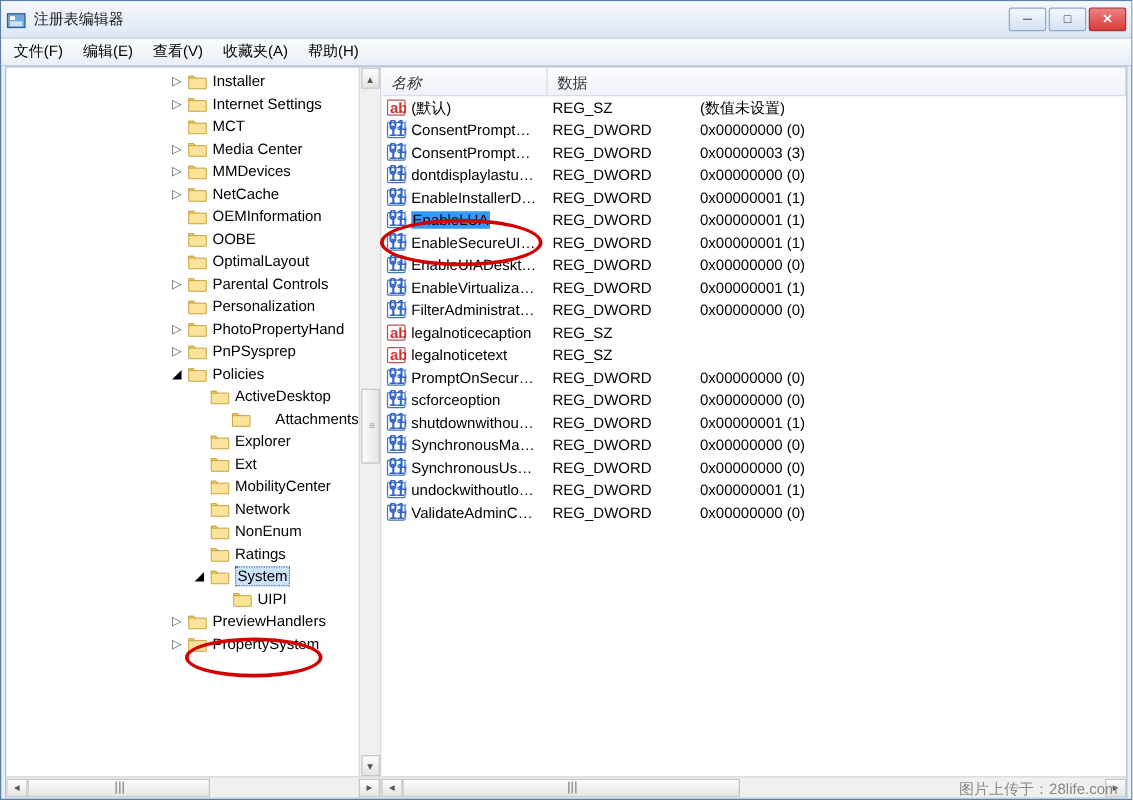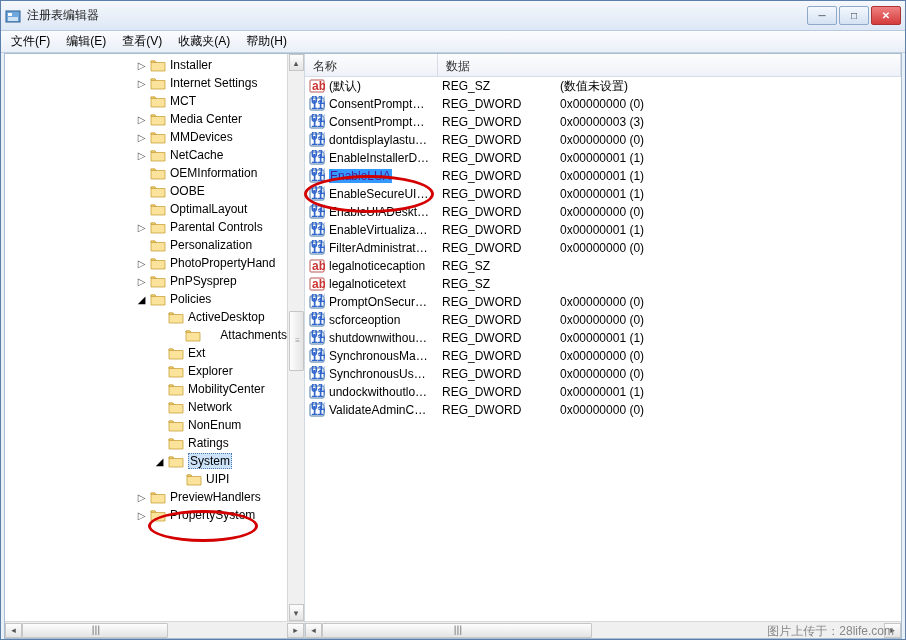--- a/index.html
+++ b/index.html
@@ -22,29 +22,29 @@
 .tw { width: 13px; height: 13px; display: inline-flex; align-items: center; justify-content: center; margin-right: 2px; }
 .tw-glyph { font-size: 10px; color: #595959; }
 .folder-ico { width: 16px; height: 14px; margin-right: 4px; display: inline-flex; }
 .folder-ico svg { width: 16px; height: 14px; }
 .node-label { color: #000; }
 .node-label.sel { background: #cde3fa; border: 1px dotted #4b7bb5; padding: 0 1px; }
 .guide-col { width: 18px; display: inline-block; height: 18px; position: relative; }
 .list-pane { flex: 1; overflow: hidden; position: relative; }
 .list-header { display: flex; height: 23px; background: linear-gradient(#fdfdfe, #eef2f8); border-bottom: 1px solid #d6dde8; }
 .col-h { padding: 4px 8px 0 8px; border-right: 1px solid #d6dde8; color: #333; }
-.col-name { width: 133px; } .col-type { width: 118px; } .col-data { flex: 1; }
+.col-name { width: 133px; font-style: italic; } .col-type { width: 118px; } .col-data { flex: 1; }
 .list-body { position: absolute; top: 23px; left: 0; right: 0; bottom: 17px; overflow: hidden; }
 .list-row { display: flex; align-items: center; height: 18px; }
 .cell { padding: 0 8px 0 4px; white-space: nowrap; overflow: hidden; text-overflow: ellipsis; }
 .cell-name { width: 133px; display: flex; align-items: center; }
 .cell-type { width: 118px; } .cell-data { flex: 1; }
 .val-ico { width: 16px; height: 16px; margin-right: 4px; flex-shrink: 0; display: inline-flex; }
 .val-ico svg { width: 16px; height: 16px; }
-.row-sel .name-text { background: #3399ff; color: #4c1d95; padding: 0 1px; }
+.row-sel .name-text { background: #3399ff; color: #000000; padding: 0 1px; }
 .name-text { overflow: hidden; text-overflow: ellipsis; white-space: nowrap; }
 .hscroll { position: absolute; left: 0; right: 0; bottom: 0; height: 17px; background: #f0f0f0; border-top: 1px solid #d8d8d8; display: flex; align-items: center; }
 .hs-btn { width: 17px; height: 15px; background: linear-gradient(#fdfdfd,#e4e4e4); border: 1px solid #c6c6c6; display:flex;align-items:center;justify-content:center;font-size:9px;color:#555; }
 .hs-track { flex:1; position:relative; height:15px; }
 .hs-thumb { position:absolute; top:0; height:15px; background: linear-gradient(#fdfdfd,#e4e4e4); border:1px solid #c6c6c6; border-radius:1px; display:flex;align-items:center;justify-content:center; }
 .hs-grip { color:#9a9a9a; font-size:8px; letter-spacing:-2px; }
 .vscroll { position:absolute; right:0; top:0; bottom:17px; width:17px; background:#f0f0f0; border-left:1px solid #d8d8d8; display:flex; flex-direction:column; }
 .vs-btn { width:15px; height:17px; background:linear-gradient(#fdfdfd,#e4e4e4); border:1px solid #c6c6c6; display:flex;align-items:center;justify-content:center;font-size:9px;color:#555;margin:0 auto; }
 .vs-track { flex:1; position:relative; }
 .vs-thumb { position:absolute; left:1px; width:15px; background:linear-gradient(90deg,#fdfdfd,#e4e4e4); border:1px solid #c6c6c6; border-radius:1px; display:flex;align-items:center;justify-content:center; }
@@ -274,32 +274,32 @@
             </div>
             <div class="tree-node" style="padding-left: 130px;">
               <span class="guide-col"></span>
               <span class="tw"></span>
               <span class="folder-ico">
                 <svg viewBox="0 0 16 14">
                   <path d="M1 3 L5 3 L6.5 4.5 L15 4.5 L15 13 L1 13 Z" fill="#fbe39b" stroke="#caa23e" stroke-width="0.8"></path>
                   <path d="M1 3 L5 3 L6.5 4.5 L1 4.5 Z" fill="#f7d97a" stroke="#caa23e" stroke-width="0.8"></path>
                 </svg>
               </span>
+              <span class="node-label">Explorer</span>
+            </div>
+            <div class="tree-node" style="padding-left: 130px;">
+              <span class="guide-col"></span>
+              <span class="tw"></span>
+              <span class="folder-ico">
+                <svg viewBox="0 0 16 14">
+                  <path d="M1 3 L5 3 L6.5 4.5 L15 4.5 L15 13 L1 13 Z" fill="#fbe39b" stroke="#caa23e" stroke-width="0.8"></path>
+                  <path d="M1 3 L5 3 L6.5 4.5 L1 4.5 Z" fill="#f7d97a" stroke="#caa23e" stroke-width="0.8"></path>
+                </svg>
+              </span>
               <span class="node-label">Ext</span>
-            </div>
-            <div class="tree-node" style="padding-left: 130px;">
-              <span class="guide-col"></span>
-              <span class="tw"></span>
-              <span class="folder-ico">
-                <svg viewBox="0 0 16 14">
-                  <path d="M1 3 L5 3 L6.5 4.5 L15 4.5 L15 13 L1 13 Z" fill="#fbe39b" stroke="#caa23e" stroke-width="0.8"></path>
-                  <path d="M1 3 L5 3 L6.5 4.5 L1 4.5 Z" fill="#f7d97a" stroke="#caa23e" stroke-width="0.8"></path>
-                </svg>
-              </span>
-              <span class="node-label">Explorer</span>
             </div>
             <div class="tree-node" style="padding-left: 130px;">
               <span class="guide-col"></span>
               <span class="tw"></span>
               <span class="folder-ico">
                 <svg viewBox="0 0 16 14">
                   <path d="M1 3 L5 3 L6.5 4.5 L15 4.5 L15 13 L1 13 Z" fill="#fbe39b" stroke="#caa23e" stroke-width="0.8"></path>
                   <path d="M1 3 L5 3 L6.5 4.5 L1 4.5 Z" fill="#f7d97a" stroke="#caa23e" stroke-width="0.8"></path>
                 </svg>
               </span>

